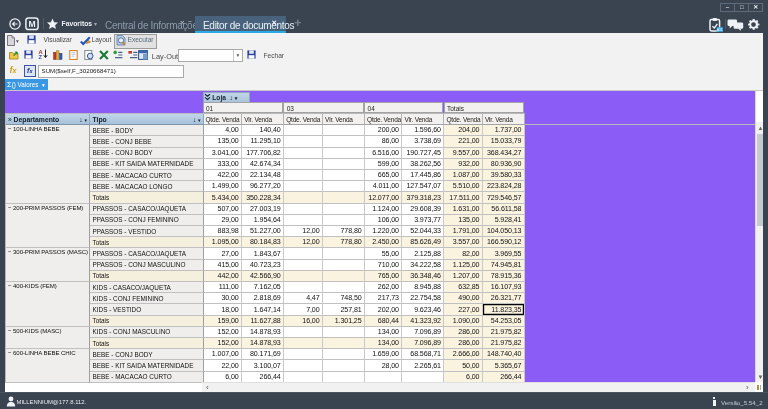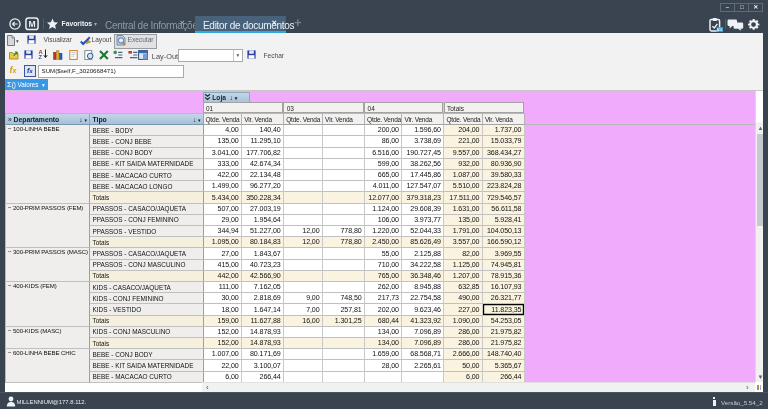--- a/index.html
+++ b/index.html
@@ -19,21 +19,21 @@
   #execbtn{position:absolute;left:108.5px;top:1.2px;width:41.5px;height:12.6px;
     background:#e1e1e1;border:1px solid #9b9b9b;}
   #inputbox{position:absolute;left:32.5px;top:1.8px;width:141px;height:10.5px;
     background:#fff;border:1px solid #a9a9a9;font-size:6.2px;color:#1a1a1a;
     line-height:10.5px;padding-left:3px;}
   #combo{position:absolute;left:173px;top:1.6px;width:63px;height:11px;background:#fff;
     border:1px solid #a9a9a9;}
   #valbtn{position:absolute;left:0px;top:0.5px;width:43px;height:11px;background:#3a97e4;
     color:#fff;font-size:6.3px;line-height:11px;padding-left:2px;box-sizing:border-box;}
   
-  #content{left:5px;top:91px;width:750px;height:291px;background:#f0abfc;}
+  #content{left:5px;top:91px;width:750px;height:291px;background:#8b5cf6;}
   #lojahdr{position:absolute;left:197.5px;top:0.8px;width:45.6px;height:9.8px;
     background:linear-gradient(#c2d6e8,#a6c1d9);border:0.5px solid #8fa6bb;
     font-size:6.6px;font-weight:bold;color:#18222e;line-height:9.6px;}
   .ghcell{position:absolute;top:10.6px;height:11.4px;background:#f2f1ef;
     border:0.5px solid #a3a3a3;font-size:6.5px;color:#222;line-height:11px;
     padding-left:2.5px;box-sizing:border-box;}
   #hline{position:absolute;left:519px;top:33.2px;width:231px;height:0;border-top:1px solid #b9b9b9;}
   
   #grid{position:absolute;left:0px;top:22px;border-collapse:separate;border-spacing:0;
     table-layout:fixed;width:519px;border-left:1px solid #b9b9b9;border-top:1px solid #b9b9b9;}
@@ -339,21 +339,21 @@
             <td class="n">1.954,64</td>
             <td class="n"></td>
             <td class="n"></td>
             <td class="n">106,00</td>
             <td class="n">3.973,77</td>
             <td class="n tc">135,00</td>
             <td class="n tc">5.928,41</td>
           </tr>
 <tr>
             <td class="tipo">PPASSOS - VESTIDO</td>
-            <td class="n">344,94</td>
+            <td class="n">883,98</td>
             <td class="n">51.227,00</td>
             <td class="n">12,00</td>
             <td class="n">778,80</td>
             <td class="n">1.220,00</td>
             <td class="n">52.044,33</td>
             <td class="n tc">1.791,00</td>
             <td class="n tc">104.050,13</td>
           </tr>
 <tr>
             <td class="tipo tot">Totais</td>
@@ -409,21 +409,21 @@
             <td class="n"></td>
             <td class="n">262,00</td>
             <td class="n">8.945,88</td>
             <td class="n tc">632,85</td>
             <td class="n tc">16.107,93</td>
           </tr>
 <tr>
             <td class="tipo">KIDS - CONJ FEMININO</td>
             <td class="n">30,00</td>
             <td class="n">2.818,69</td>
-            <td class="n">9,00</td>
+            <td class="n">4,47</td>
             <td class="n">748,50</td>
             <td class="n">217,73</td>
             <td class="n">22.754,58</td>
             <td class="n tc">490,00</td>
             <td class="n tc">26.321,77</td>
           </tr>
 <tr>
             <td class="tipo">KIDS - VESTIDO</td>
             <td class="n">18,00</td>
             <td class="n">1.647,14</td>

